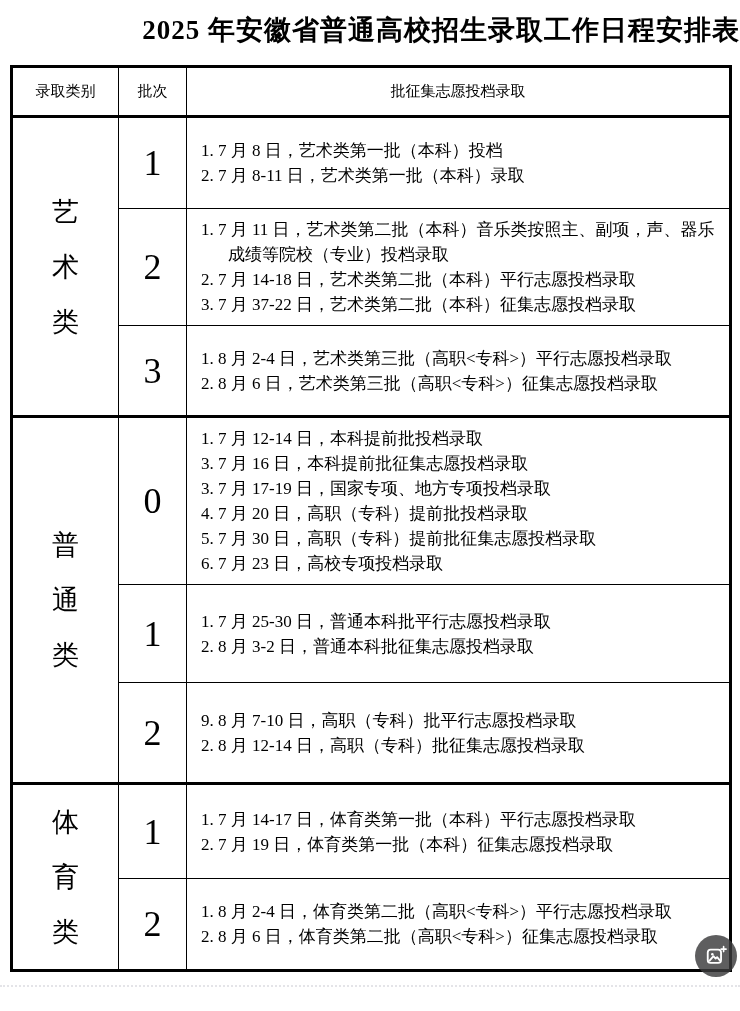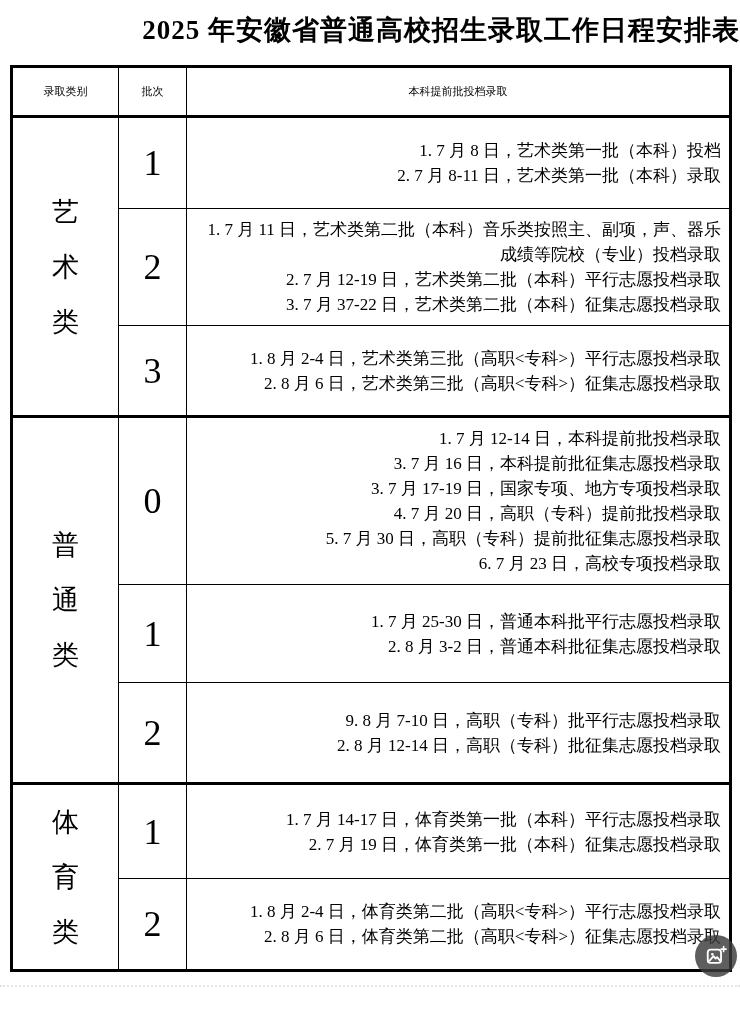--- a/index.html
+++ b/index.html
@@ -35,21 +35,21 @@
     table-layout: fixed;
   }
   table.schedule td, table.schedule th {
     border: 1.5px solid #000000;
     vertical-align: middle;
     font-weight: normal;
   }
   table.schedule { border: 3px solid #000000; }
   tr.header-row th {
     height: 50px;
-    font-size: 11px;
+    font-size: 15px;
     text-align: center;
     border-bottom: 3px solid #000000;
   }
   tr.section-start td { border-top: 3px solid #000000; }
   td.category-cell {
     text-align: center;
     font-size: 27px;
     font-weight: bold;
     border-left: 3px solid #000000;
   }
@@ -65,21 +65,20 @@
   }
   td.content-cell {
     font-size: 17px;
     padding: 8px 8px 8px 14px;
     border-right: 3px solid #000000;
   }
   .schedule-item {
     line-height: 25px;
     padding-left: 27px;
     text-indent: -27px;
-    text-align: right;
   }
   .page-break-line {
     position: absolute;
     top: 985px;
     left: 0;
     width: 740px;
     border-top: 2px dotted #e4e4e8;
   }
   .fab {
     position: absolute;
@@ -107,21 +106,21 @@
   <table class="schedule">
     <colgroup>
       <col style="width:107px">
       <col style="width:68px">
       <col style="width:544px">
     </colgroup>
     <thead>
       <tr class="header-row">
         <th>录取类别</th>
         <th>批次</th>
-        <th>本科提前批投档录取</th>
+        <th>批征集志愿投档录取</th>
       </tr>
     </thead>
     <tbody id="schedule-body">
 
     <tr class="section-start">
           <td class="category-cell" rowspan="3">
             <div class="cat-chars">
               <div>艺</div>
               <div>术</div>
               <div>类</div>
@@ -130,21 +129,21 @@
           <td class="batch-cell" style="height: 92px;">1</td>
           <td class="content-cell">
             <div class="schedule-item">1. 7 月 8 日，艺术类第一批（本科）投档</div>
             <div class="schedule-item">2. 7 月 8-11 日，艺术类第一批（本科）录取</div>
           </td>
         </tr>
         <tr>
           <td class="batch-cell" style="height: 111px;">2</td>
           <td class="content-cell">
             <div class="schedule-item">1. 7 月 11 日，艺术类第二批（本科）音乐类按照主、副项，声、器乐成绩等院校（专业）投档录取</div>
-            <div class="schedule-item">2. 7 月 12-19 日，艺术类第二批（本科）平行志愿投档录取</div>
+            <div class="schedule-item">2. 7 月 14-18 日，艺术类第二批（本科）平行志愿投档录取</div>
             <div class="schedule-item">3. 7 月 37-22 日，艺术类第二批（本科）征集志愿投档录取</div>
           </td>
         </tr>
         <tr>
           <td class="batch-cell" style="height: 91px;">3</td>
           <td class="content-cell">
             <div class="schedule-item">1. 8 月 2-4 日，艺术类第三批（高职&lt;专科&gt;）平行志愿投档录取</div>
             <div class="schedule-item">2. 8 月 6 日，艺术类第三批（高职&lt;专科&gt;）征集志愿投档录取</div>
           </td>
         </tr>

